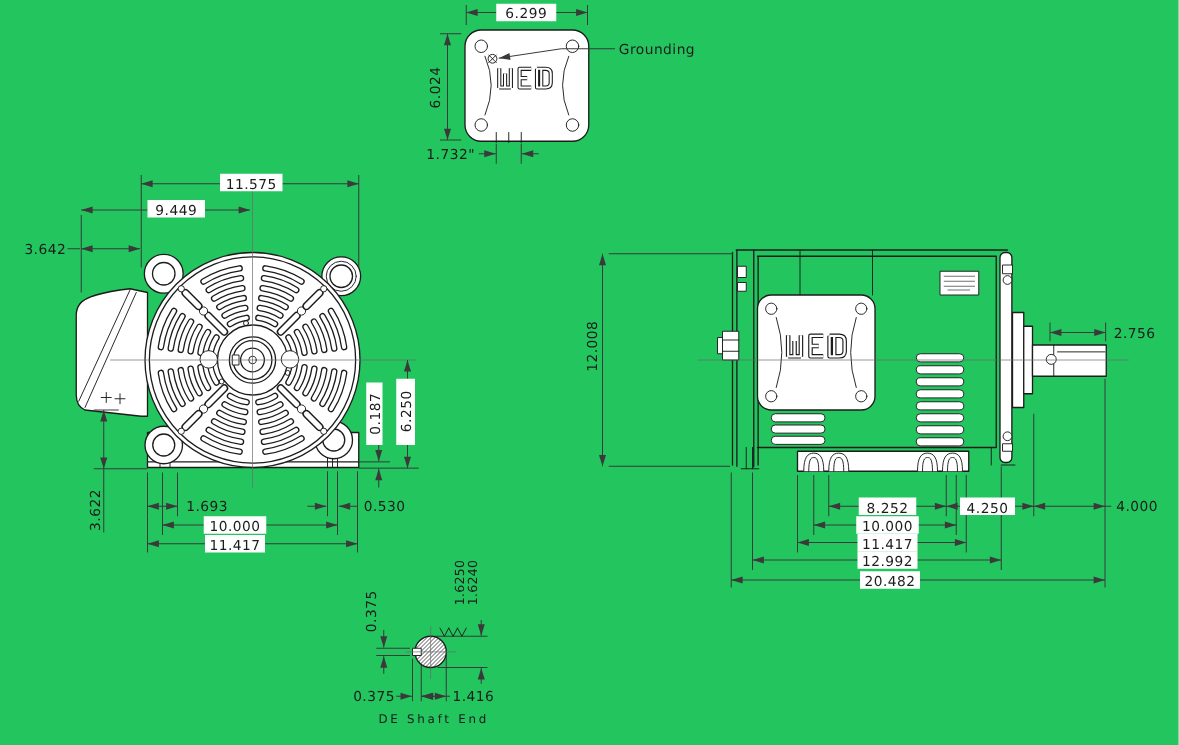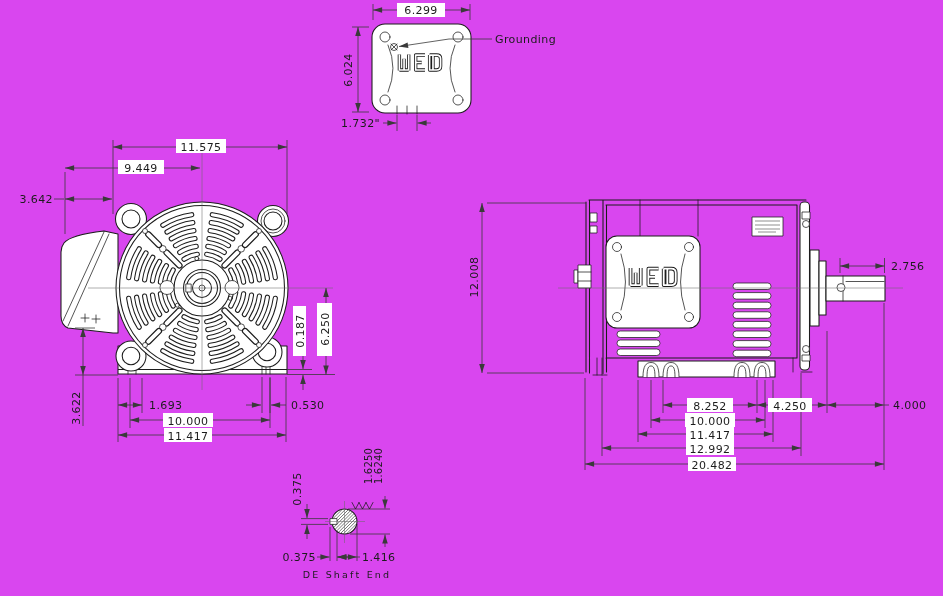--- a/index.html
+++ b/index.html
@@ -1,16 +1,16 @@
 <!DOCTYPE html>
 <html><head>
 <meta charset="utf-8">
 <style>
   html,body{margin:0;padding:0;background:#fff;}
-  .canvas{position:relative;width:943px;height:596px;background:#d946ef;overflow:hidden;
+  .canvas{position:relative;width:943px;height:596px;background:#22c55e;overflow:hidden;
           font-family:"DejaVu Sans","Liberation Sans",sans-serif;}
   svg{display:block}
   .ol {fill:none;stroke:#1c1c1c;stroke-width:1.05;stroke-linejoin:round;stroke-linecap:round}
   .olf{fill:#fff;stroke:#1c1c1c;stroke-width:1.05;stroke-linejoin:round}
   .o2 {fill:none;stroke:#1c1c1c;stroke-width:.75;stroke-linejoin:round;stroke-linecap:round}
   .o2f{fill:#fff;stroke:#1c1c1c;stroke-width:.75;stroke-linejoin:round}
   .dim{fill:none;stroke:#3a3a3a;stroke-width:.8}
   .cl {fill:none;stroke:#6a6a6a;stroke-width:.55}
   .bg {fill:#fff}
   .vb {fill:none;stroke:#1c1c1c;stroke-linecap:round}

